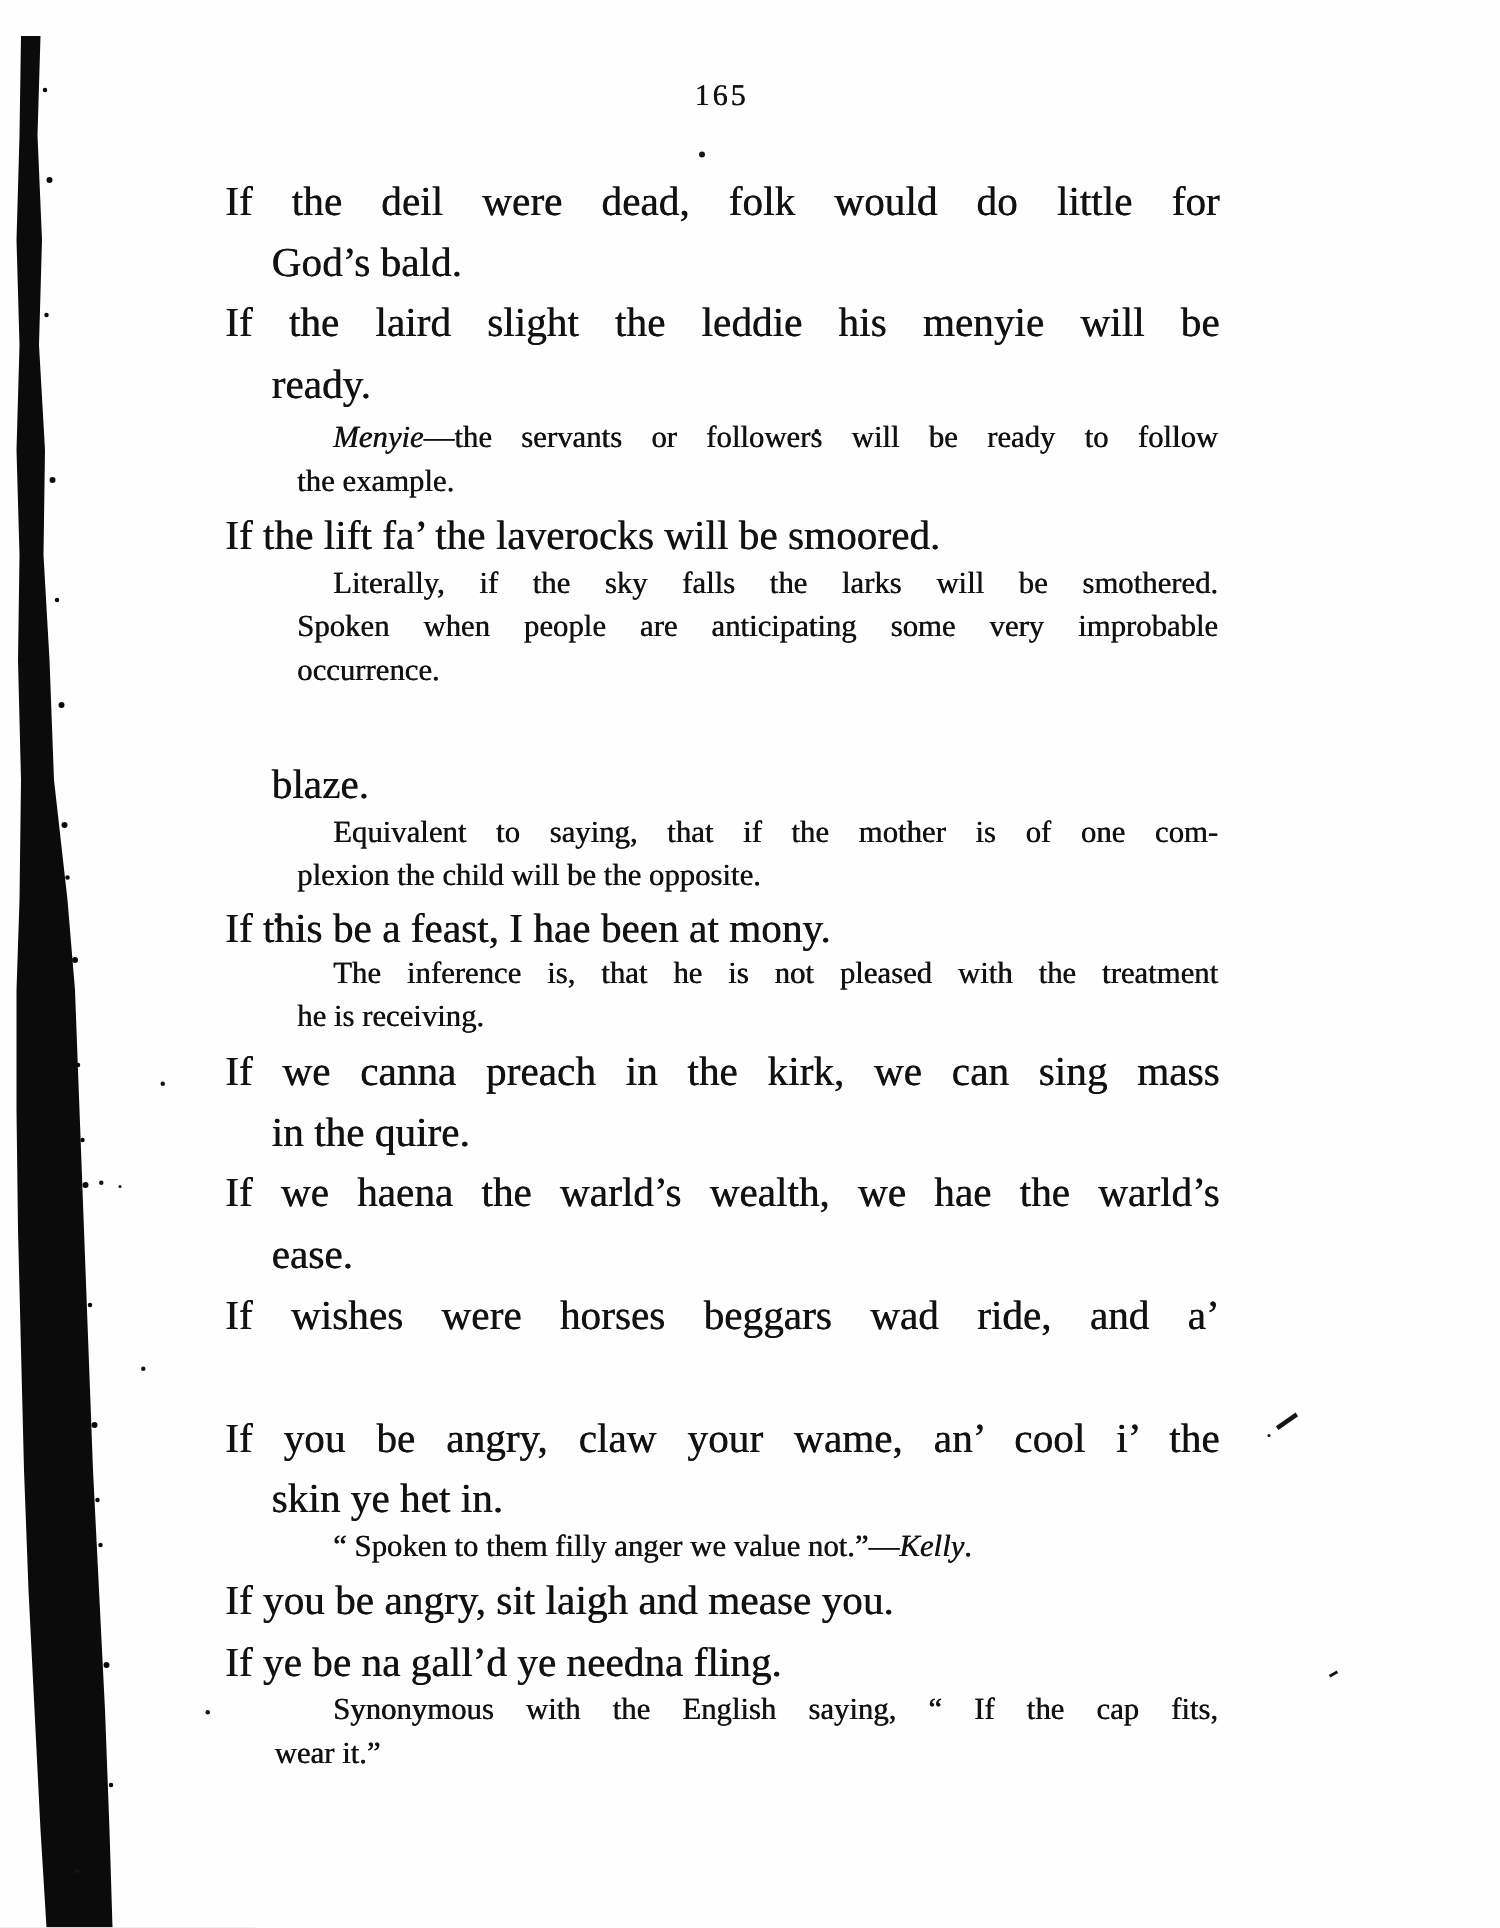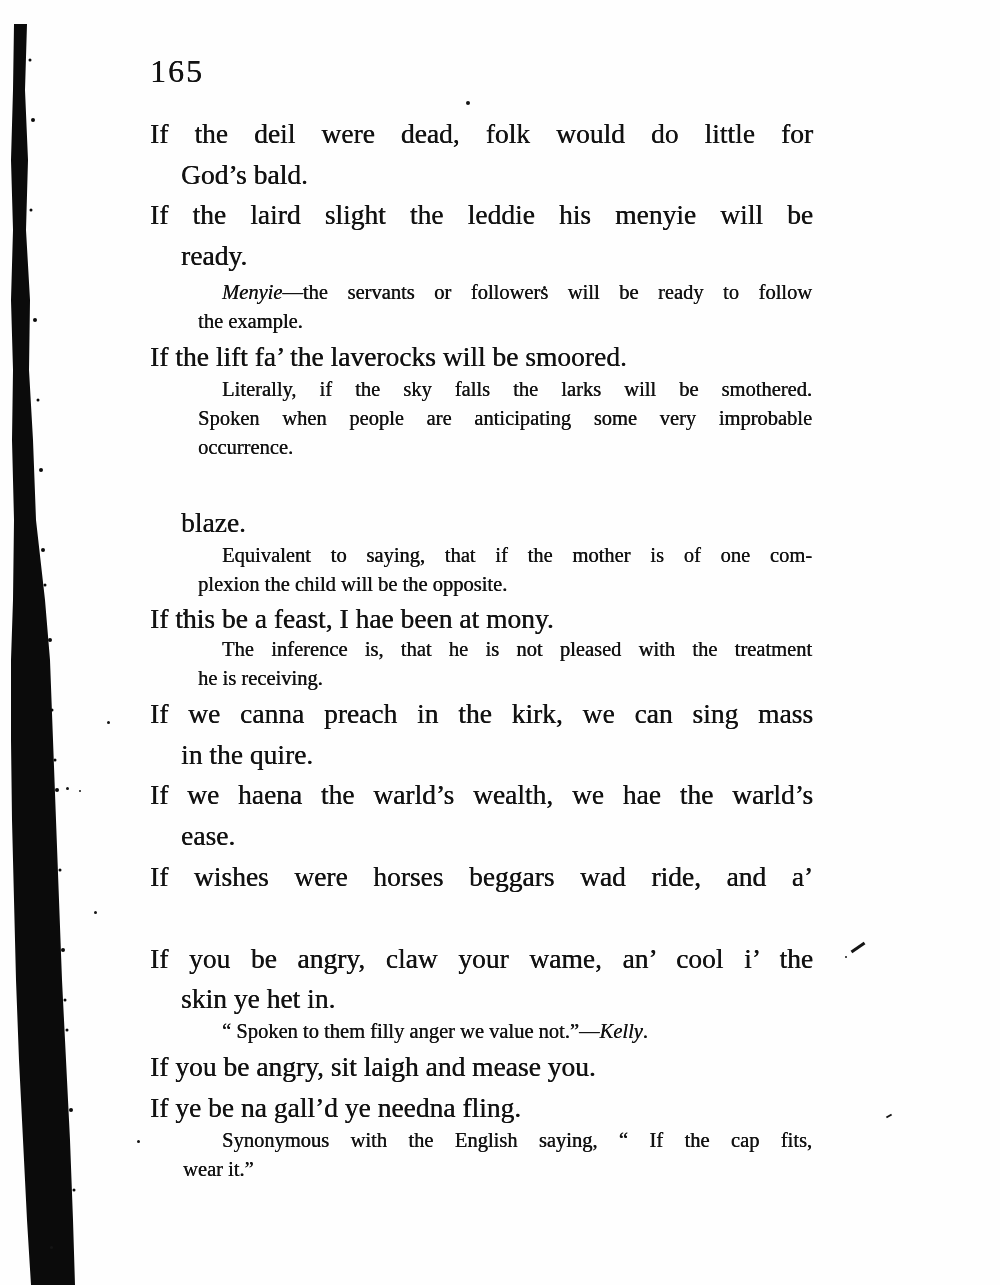--- a/index.html
+++ b/index.html
@@ -14,21 +14,21 @@
   
   .hdr-title{
     position:absolute;top:50px;left:130px;width:700px;
     text-align:center;
     font-style:italic;font-size:32px;letter-spacing:4px;
     white-space:nowrap;
     text-shadow:0.4px 0 0 currentColor;
   }
   .hdr-pageno{
     position:absolute;top:53px;left:150px;width:662px;
-    text-align:left;font-size:32px;letter-spacing:2px;
+    text-align:center;font-size:20px;letter-spacing:2px;
     text-shadow:0.3px 0 0 currentColor;
   }
   
   .ln{
     position:absolute;
     white-space:nowrap;
     text-shadow:0.35px 0 0 currentColor;
   }
   .pv{font-size:27.5px;line-height:34px;}
   .nt{font-size:20.5px;line-height:26px;}

